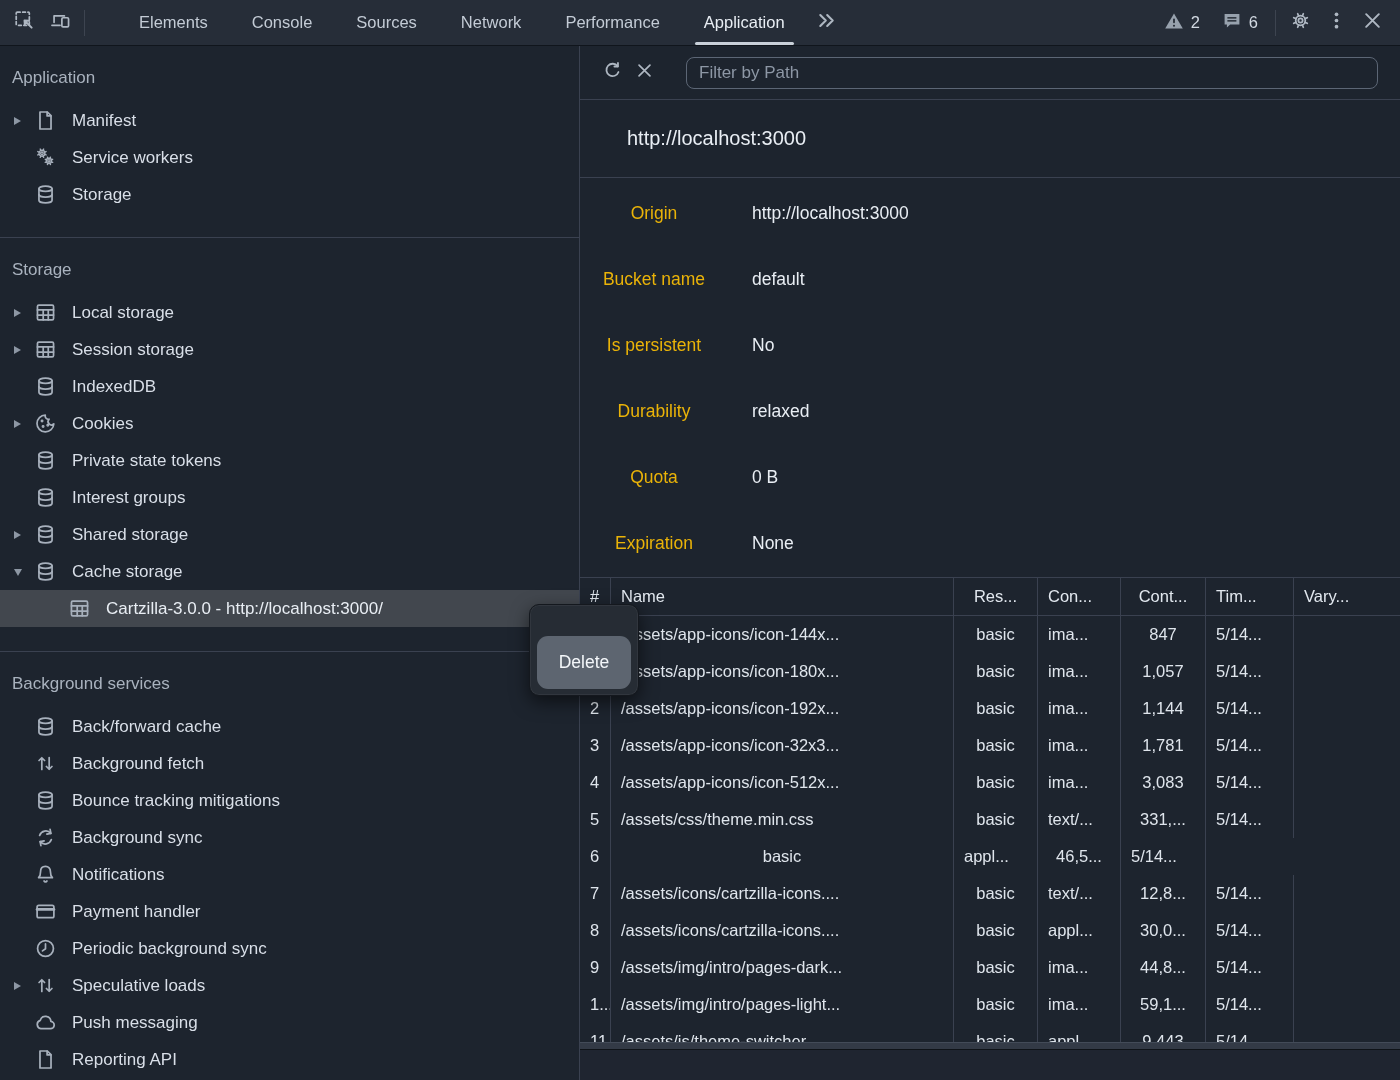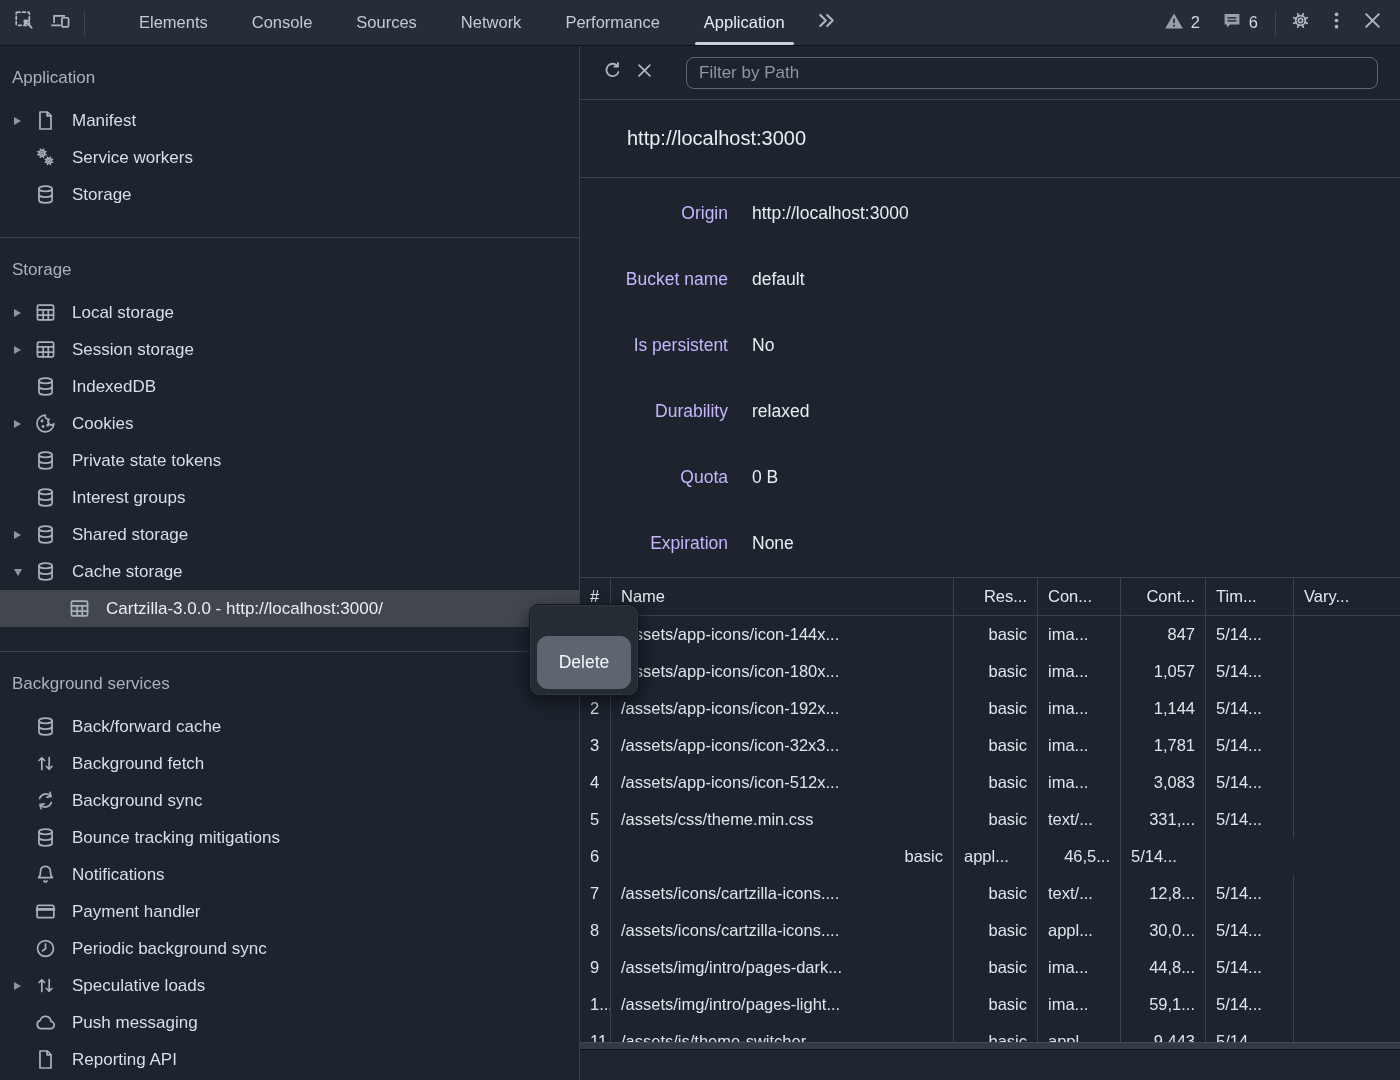--- a/index.html
+++ b/index.html
@@ -43,30 +43,30 @@
   .toolbar { height:54px; flex:none; display:flex; align-items:center; border-bottom:1px solid #3a4150; padding:0 22px 0 16px; }
   .tool-btn { width:32px; height:32px; display:flex; align-items:center; justify-content:center; color:#aeb7c2; cursor:pointer; flex:none; }
   .tool-btn svg { width:21px; height:21px; }
   .filter { flex:1; height:32px; margin-left:26px; background:transparent; border:1px solid #5c6675; border-radius:8px;
             color:#dbe1e9; font-size:17px; padding:0 12px; outline:none; font-family:inherit; }
   .filter::placeholder { color:#8d97a5; }
   .origin-head { height:78px; flex:none; display:flex; align-items:center; padding-left:47px;
                  font-size:20px; color:#e9eef4; border-bottom:1px solid #3a4150; }
   .kv { height:399px; flex:none; padding-top:2px; }
   .kv-row { height:66px; display:flex; align-items:center; }
-  .kv-label { width:148px; text-align:right; color:#c4b5fd; font-size:17.5px; flex:none; }
+  .kv-label { width:148px; text-align:center; color:#eab308; font-size:17.5px; flex:none; }
   .kv-value { margin-left:24px; color:#e9eef4; font-size:17.5px; }
   
   .table { flex:none; height:465px; overflow:hidden; font-size:16.5px; border-top:1px solid #3a4150; }
   .thead, .trow { display:grid; grid-template-columns:30px 343px 84px 83px 85px 88px 1fr; }
   .c { padding:0 10px; white-space:nowrap; overflow:hidden; }
   .c + .c { border-left:1px solid #3a4150; }
   .thead .c { line-height:37px; border-bottom:1px solid #3a4150; color:#e2e8ef; }
   .trow .c { line-height:37px; color:#dfe5ec; }
-  .a-r { text-align:right; }
+  .a-r { text-align:center; }
   .hbar { height:7px; flex:none; background:#333a46; border-top:1px solid #434b58; }
   .preview { flex:1; background:#1f2530; border-top:1px solid #0f1318; }
   
   .ctx { position:absolute; left:529px; top:604px; z-index:20; background:#262c34;
          border:1px solid #14181e; border-radius:10px; padding:6px 7px;
          box-shadow:0 0 0 1px rgba(255,255,255,.05) inset, 0 6px 18px rgba(0,0,0,.55); }
   .ctx-item { min-width:94px; text-align:center; background:#5d6570; color:#f4f7fa; border-radius:11px;
               padding:16px 16px; font-size:17.5px; cursor:pointer;margin-top:25px; }
 </style>
 </head>
@@ -323,38 +323,38 @@
                 <path d="M6.8 15.2V5M6.8 5L4.4 7.4M6.8 5l2.4 2.4"></path>
                 <path d="M13.2 4.8V15M13.2 15l-2.4-2.4M13.2 15l2.4-2.4"></path>
               </svg>
             </span>
             <span class="sidebar-item-label">Background fetch</span>
           </div>
           <div class="sb-item">
             <span class="tri"></span>
             <span class="sb-icon">
               <svg viewBox="0 0 20 20" fill="none" stroke="currentColor" stroke-width="1.5" stroke-linecap="round" stroke-linejoin="round">
+                <ellipse cx="10" cy="5" rx="5.7" ry="2.3"></ellipse>
+                <path d="M4.3 5v10c0 1.3 2.55 2.35 5.7 2.35s5.7-1.05 5.7-2.35V5"></path>
+                <path d="M4.3 10c0 1.3 2.55 2.35 5.7 2.35S15.7 11.3 15.7 10"></path>
+              </svg>
+            </span>
+            <span class="sidebar-item-label">Bounce tracking mitigations</span>
+          </div>
+          <div class="sb-item">
+            <span class="tri"></span>
+            <span class="sb-icon">
+              <svg viewBox="0 0 20 20" fill="none" stroke="currentColor" stroke-width="1.5" stroke-linecap="round" stroke-linejoin="round">
                 <path d="M14.6 6.4A5.6 5.6 0 0 0 4.9 8.2"></path>
                 <path d="M14 2.9l.7 3.5-3.5.7"></path>
                 <path d="M5.4 13.6a5.6 5.6 0 0 0 9.7-1.8"></path>
                 <path d="M6 17.1l-.7-3.5 3.5-.7"></path>
               </svg>
             </span>
             <span class="sidebar-item-label">Background sync</span>
-          </div>
-          <div class="sb-item">
-            <span class="tri"></span>
-            <span class="sb-icon">
-              <svg viewBox="0 0 20 20" fill="none" stroke="currentColor" stroke-width="1.5" stroke-linecap="round" stroke-linejoin="round">
-                <ellipse cx="10" cy="5" rx="5.7" ry="2.3"></ellipse>
-                <path d="M4.3 5v10c0 1.3 2.55 2.35 5.7 2.35s5.7-1.05 5.7-2.35V5"></path>
-                <path d="M4.3 10c0 1.3 2.55 2.35 5.7 2.35S15.7 11.3 15.7 10"></path>
-              </svg>
-            </span>
-            <span class="sidebar-item-label">Bounce tracking mitigations</span>
           </div>
           <div class="sb-item">
             <span class="tri"></span>
             <span class="sb-icon">
               <svg viewBox="0 0 20 20" fill="none" stroke="currentColor" stroke-width="1.5" stroke-linecap="round" stroke-linejoin="round">
                 <path d="M10 3c-2.7 0-4.3 1.9-4.3 4.5 0 3.1-.9 4.5-1.7 5.3h12c-.8-.8-1.7-2.2-1.7-5.3C14.3 4.9 12.7 3 10 3z"></path>
                 <path d="M8.7 15.6a1.4 1.4 0 0 0 2.6 0"></path>
               </svg>
             </span>
             <span class="sidebar-item-label">Notifications</span>

